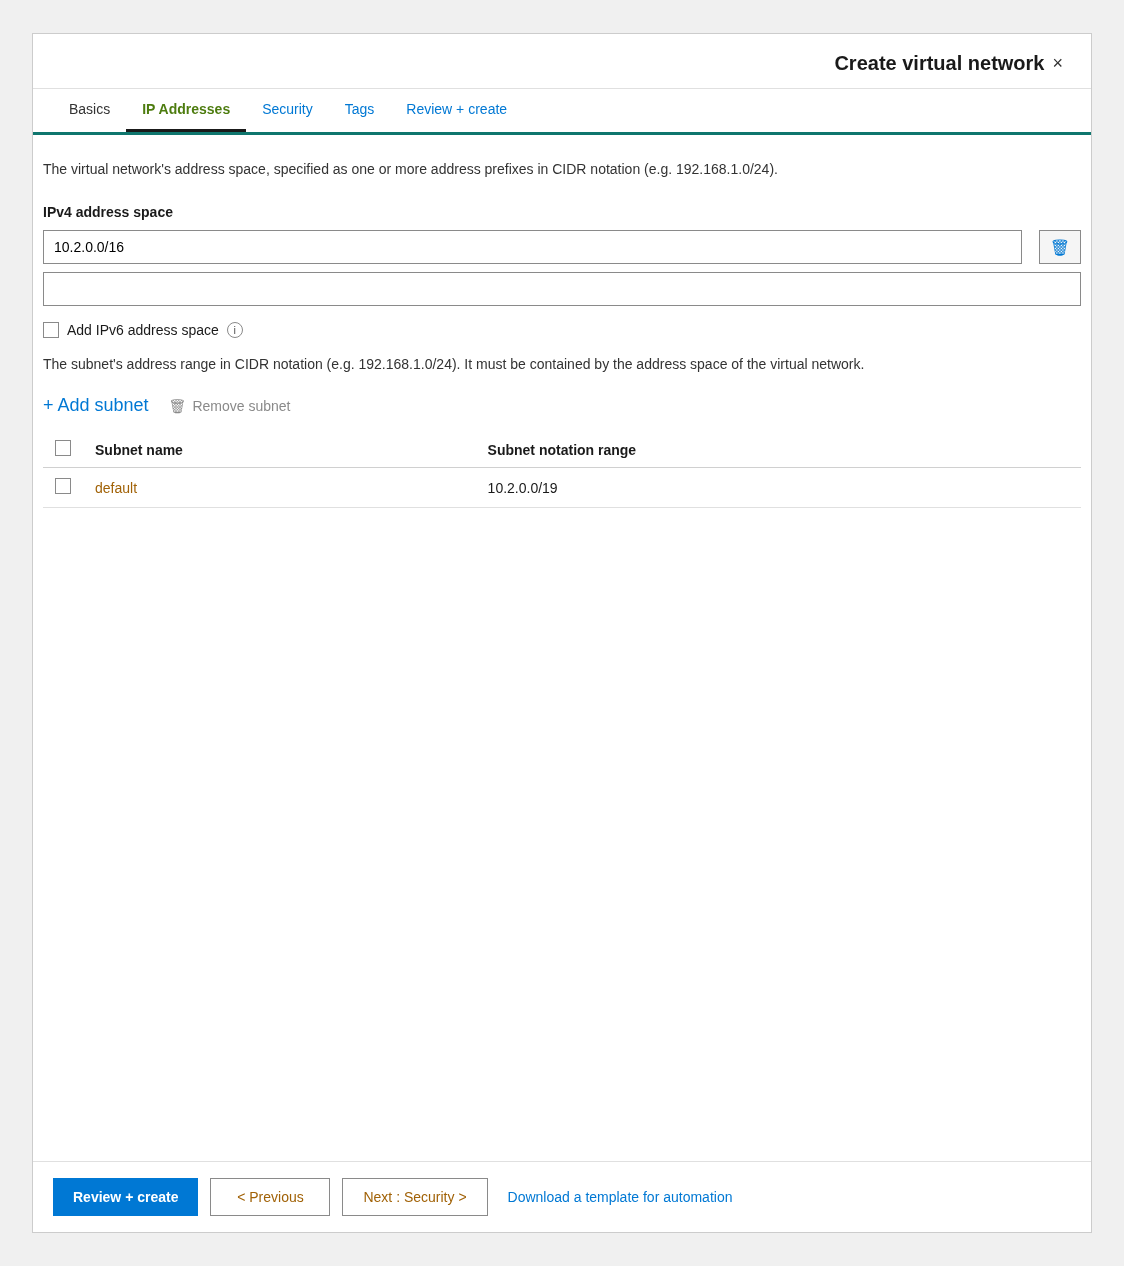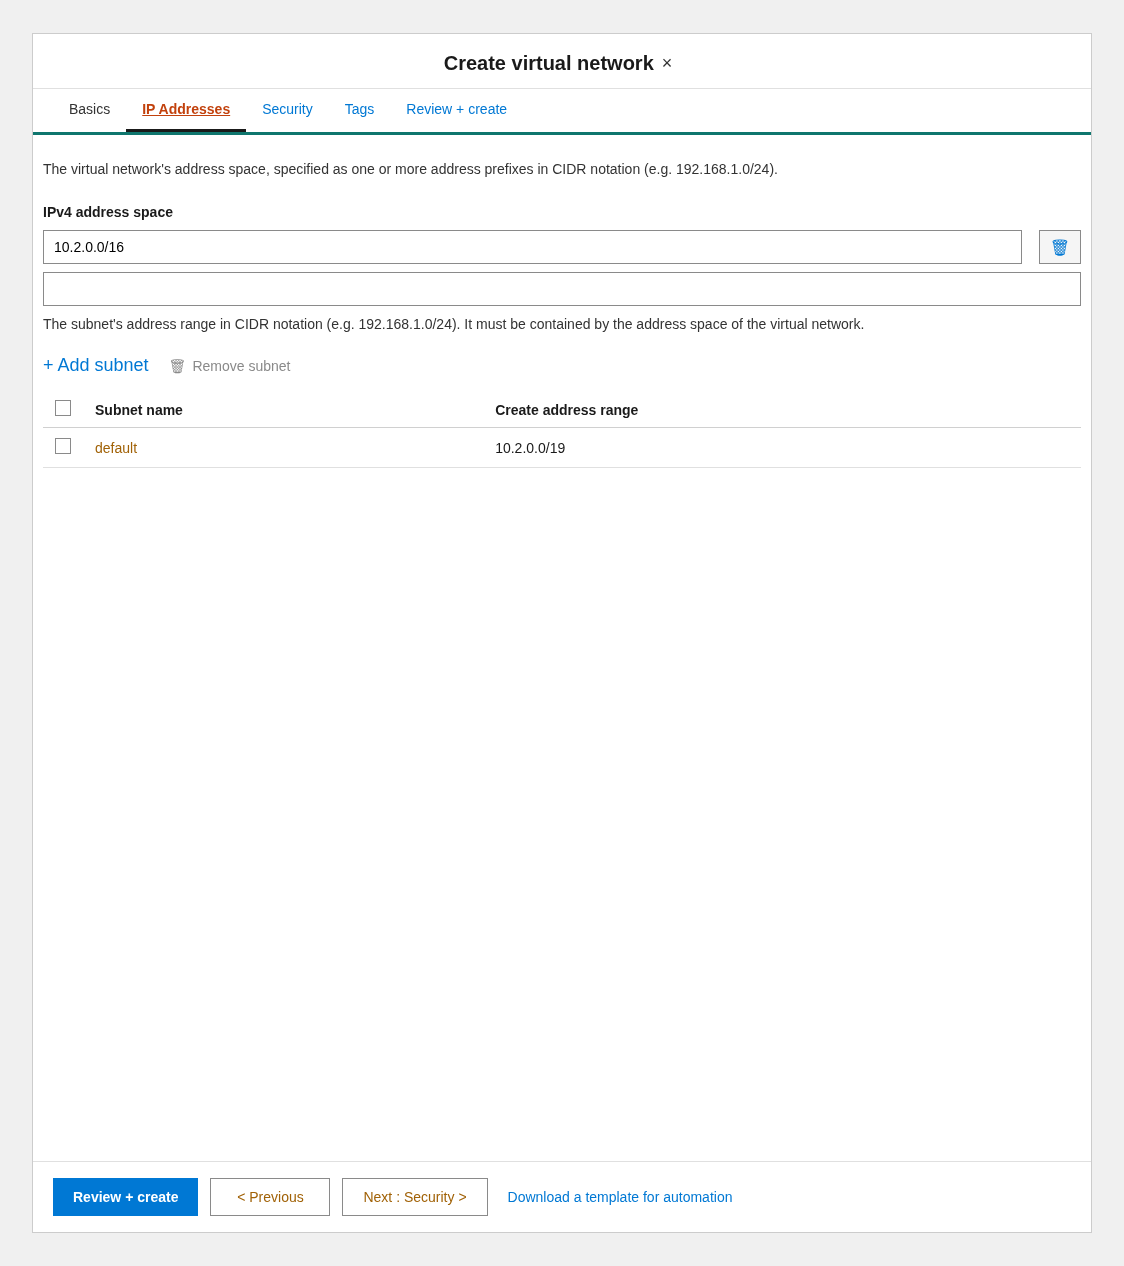--- a/index.html
+++ b/index.html
@@ -18,21 +18,21 @@
       width: 1060px;
       min-height: 1200px;
       border: 1px solid #ccc;
       display: flex;
       flex-direction: column;
       position: relative;
     }
     .dialog-header {
       display: flex;
       align-items: center;
-      justify-content: center;
+      justify-content: flex-end;
       padding: 16px 20px 12px 20px;
       border-bottom: 1px solid #e0e0e0;
     }
     .dialog-title {
       font-size: 20px;
       font-weight: 600;
       color: #1a1a1a;
     }
     .close-btn {
       background: none;
@@ -55,24 +55,23 @@
     .tab {
       padding: 12px 16px;
       cursor: pointer;
       font-size: 14px;
       color: #0078d4;
       border-bottom: 3px solid transparent;
       white-space: nowrap;
       text-decoration: none;
     }
     .tab.active {
-      color: #c2410c;
+      color: #4d7c0f;
       border-bottom: 3px solid #1a1a1a;
       font-weight: 600;
-      text-decoration: underline;
     }
     .tab.inactive-dark {
       color: #333;
     }
 
     
     .content {
       padding: 24px 10px;
       flex: 1;
     }
@@ -281,39 +280,44 @@
       <input type="text" class="text-input" value="10.2.0.0/16" style="">
       <button class="delete-btn">
         <span class="trash-icon">🗑</span>
       </button>
     </div>
 
     <div class="input-row">
       <input type="text" class="text-input" value="" style="background: rgb(255, 255, 255);">
     </div>
 
+    <div class="checkbox-row">
+      <input type="checkbox" class="checkbox" style="">
+      <label>Add IPv6 address space</label>
+      <span class="info-icon">i</span>
+    </div>
 
     <p class="subnet-description">The subnet's address range in CIDR notation (e.g. 192.168.1.0/24). It must be contained by the address space of the virtual network.</p>
 
     <div class="subnet-actions">
       <button class="add-subnet-btn">+ Add subnet</button>
       <button class="remove-subnet-btn">
         <span>🗑</span>
         <span>Remove subnet</span>
       </button>
     </div>
 
     <table class="subnet-table">
       <thead>
         <tr>
           <th class="col-check">
             <input type="checkbox" class="table-checkbox" style="">
           </th>
           <th>Subnet name</th>
-          <th>Create address range</th>
+          <th>Subnet notation range</th>
         </tr>
       </thead>
       <tbody>
         <tr class="table-row">
           <td class="col-check">
             <input type="checkbox" class="table-checkbox" style="">
           </td>
           <td>
             <a class="subnet-link">default</a>
           </td>

